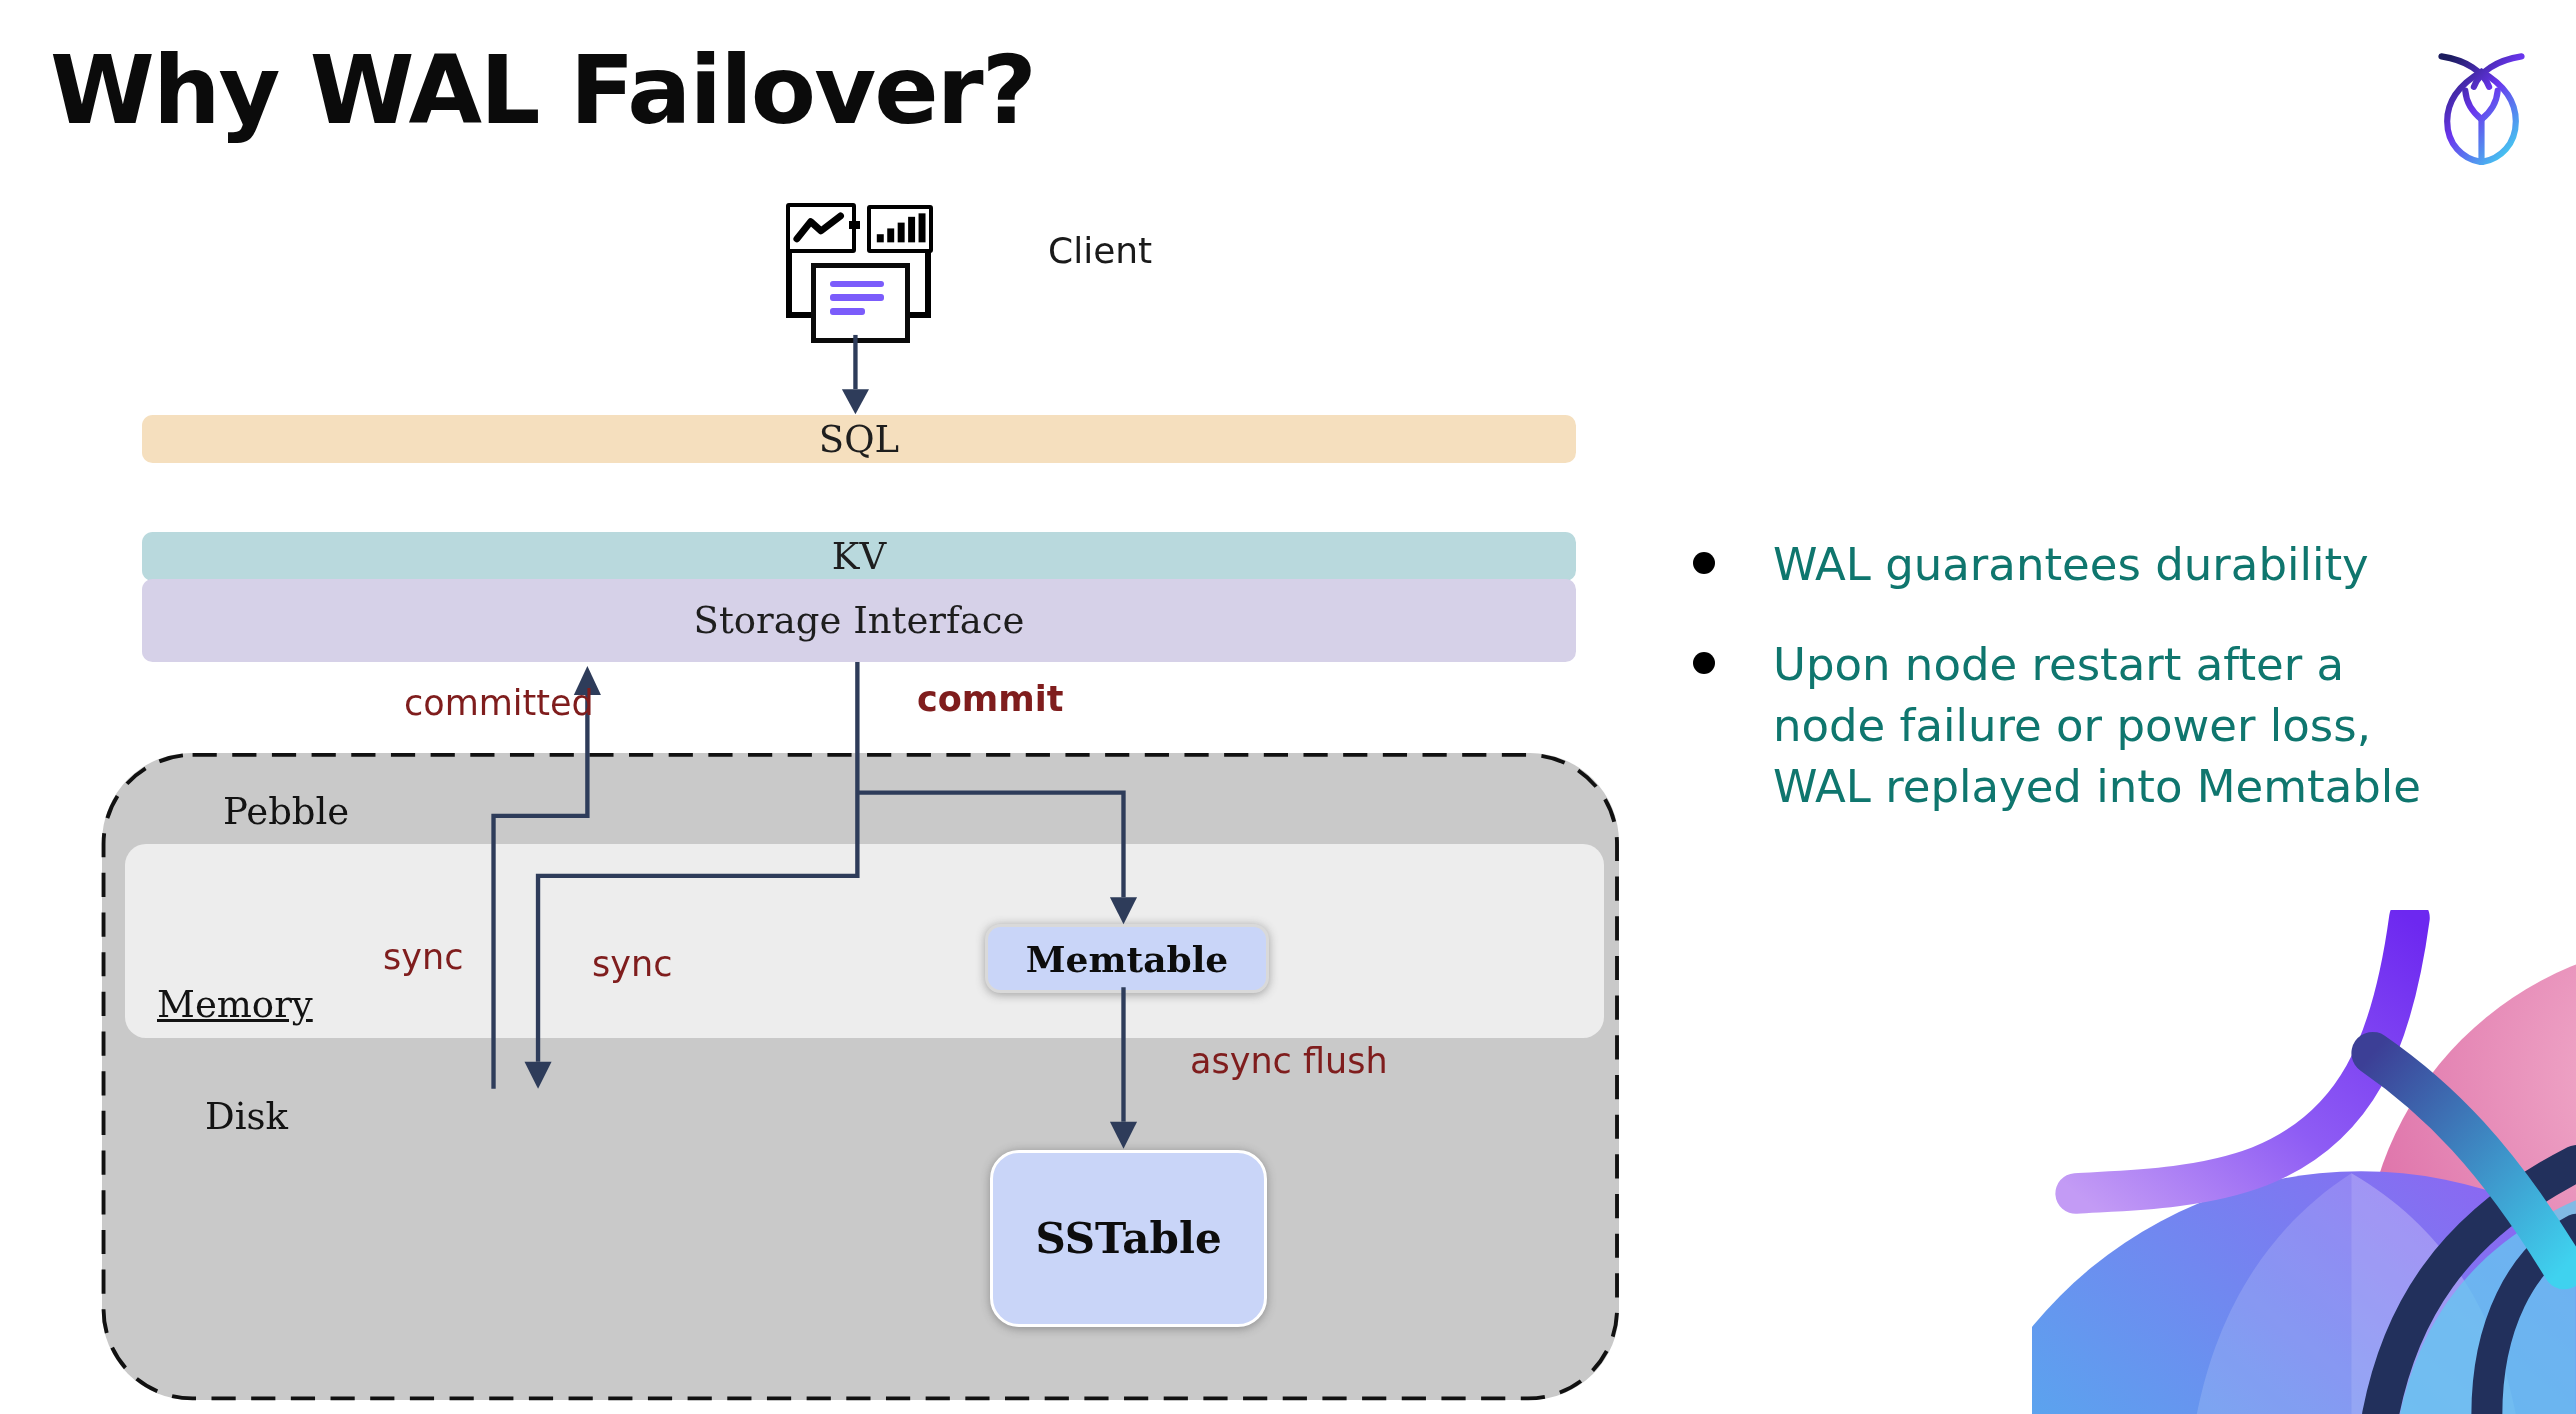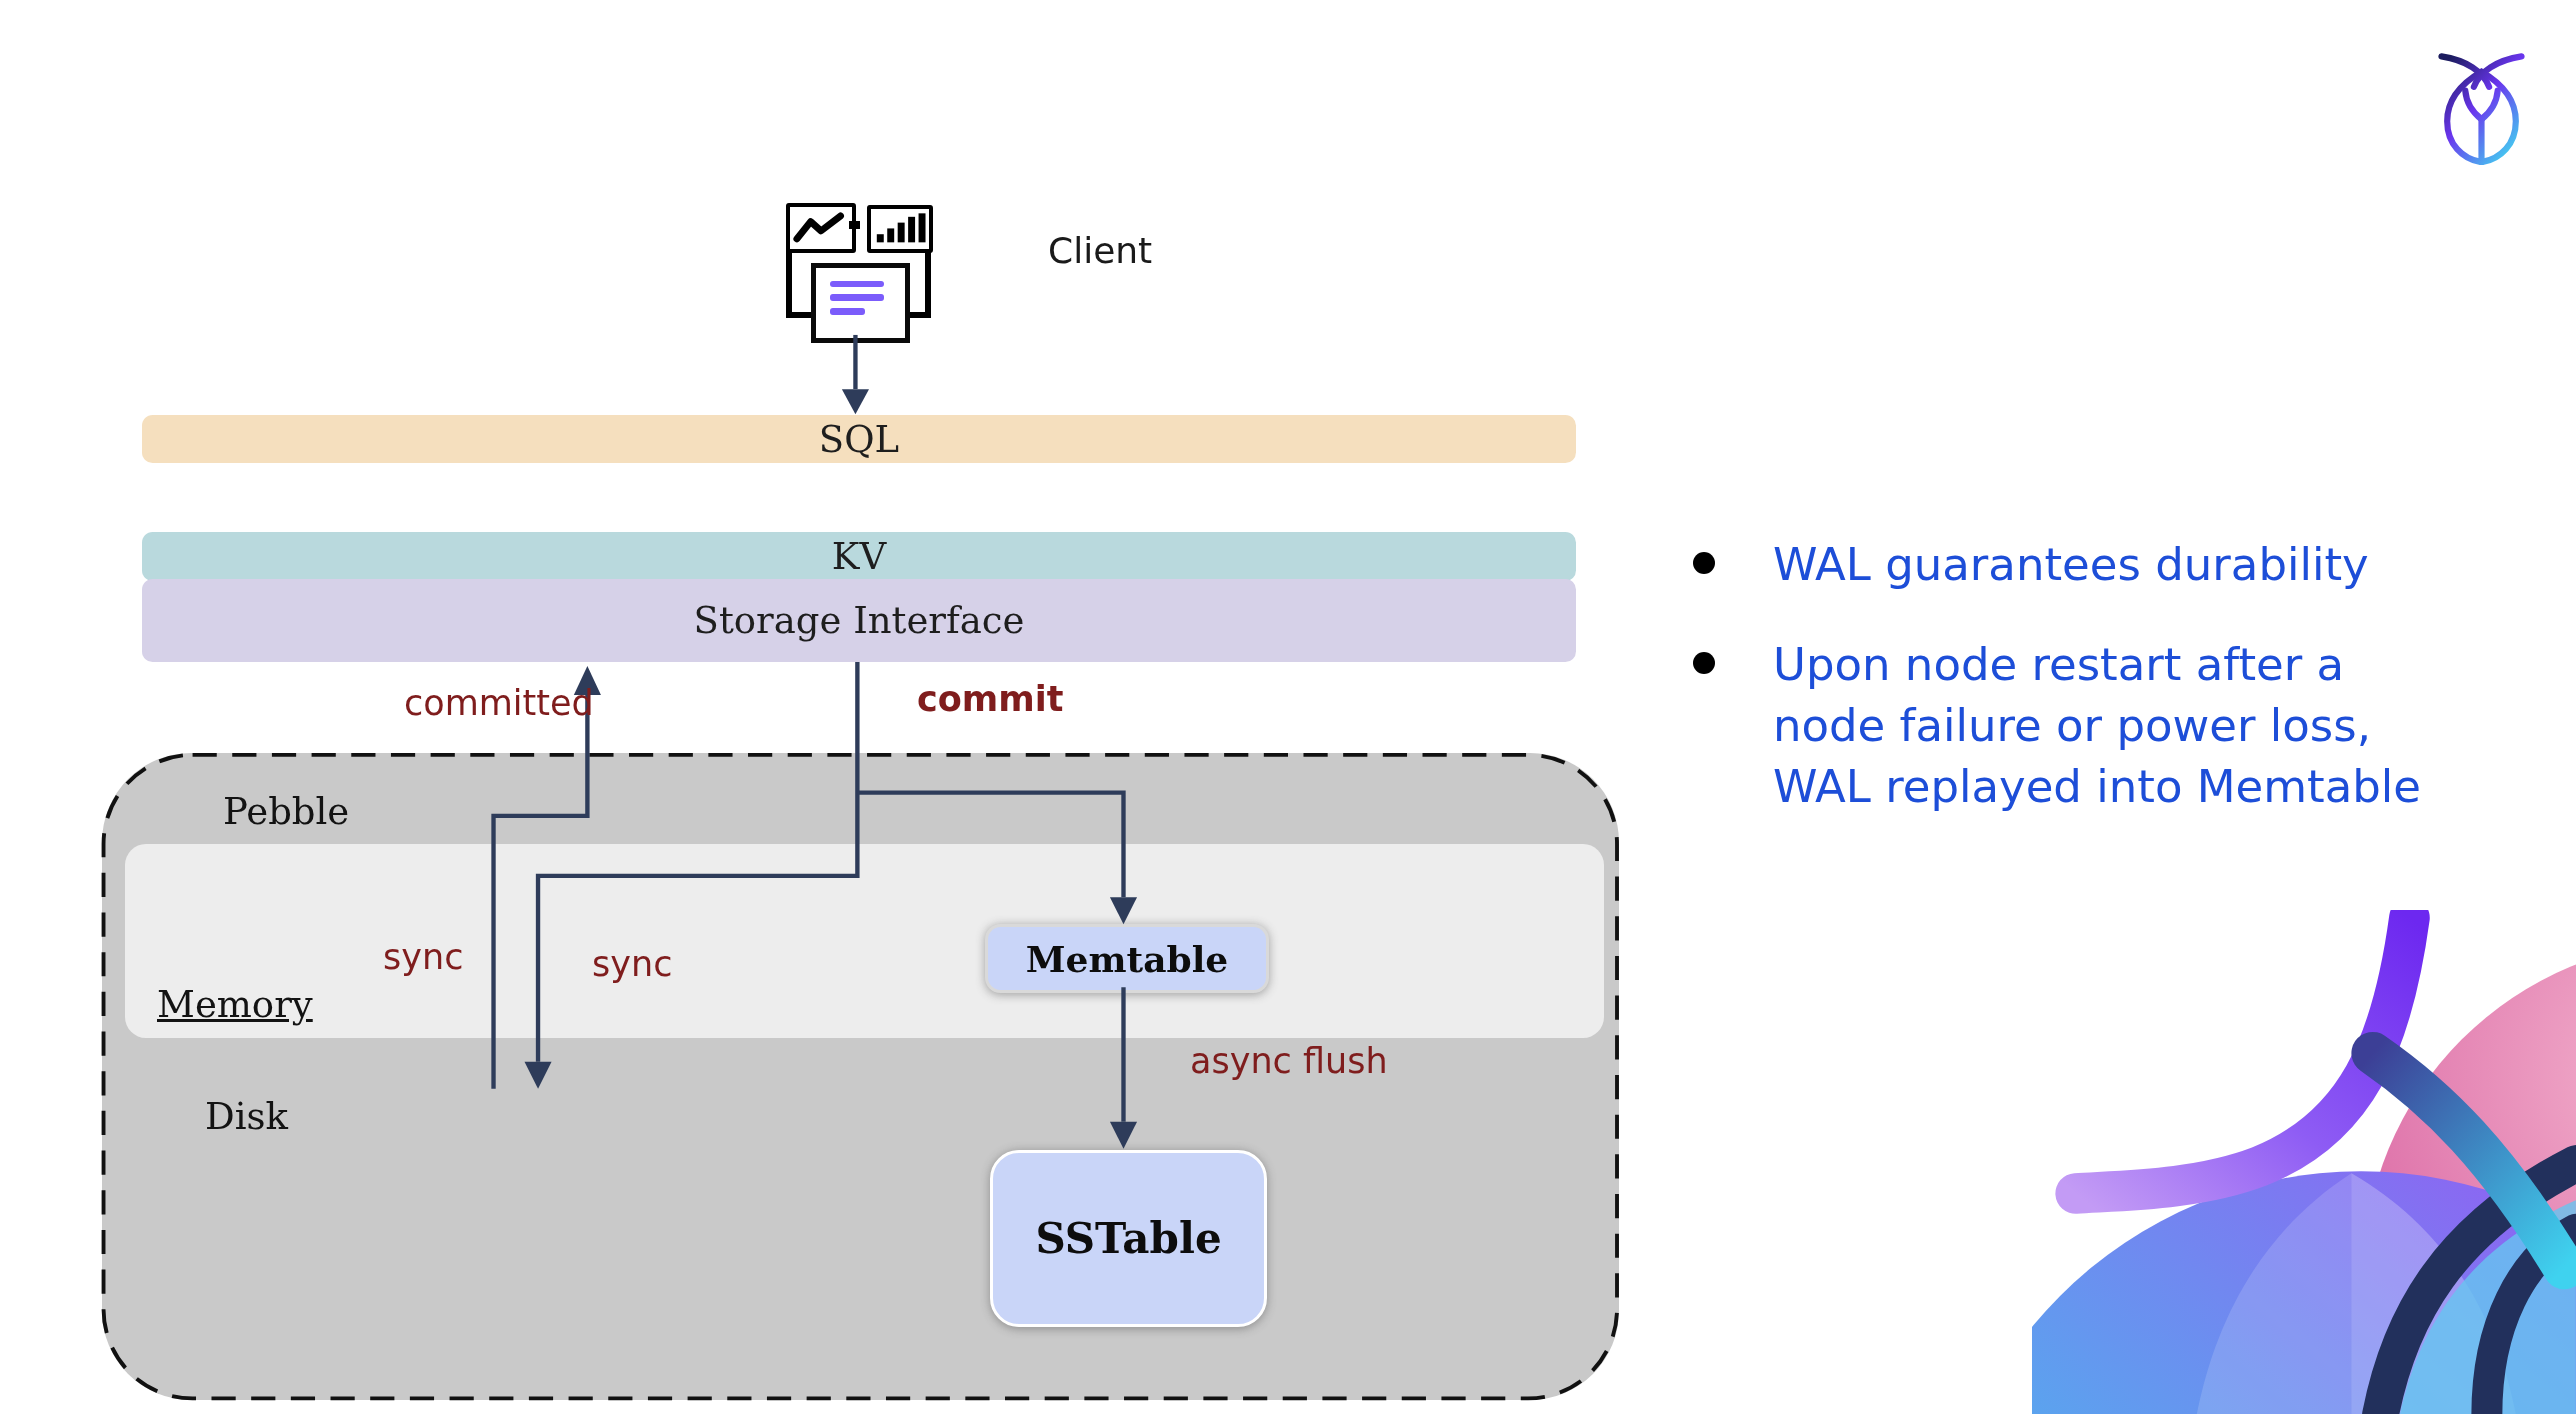--- a/index.html
+++ b/index.html
@@ -46,31 +46,32 @@
   
   .overlay{left:0;top:0;width:2576px;height:1415px;z-index:5;pointer-events:none;}
   .arrowline{stroke:#2e3c5a;stroke-width:4.5;fill:none;}
   .arrowhead{fill:#2e3c5a;stroke:none;}
   .pebble-border{stroke:#111;stroke-width:4;fill:none;stroke-dasharray:25 16;}
 
   
   .bullets{left:1693px;top:534px;width:832px;z-index:6;}
   .bullet{display:flex;margin-bottom:39px;}
   .bdot{width:22px;height:22px;border-radius:50%;background:#000;margin:18.4px 58px 0 0;flex:none;}
-  .btext{font-size:45px;line-height:61px;color:#1d4ed8;max-width:677px;}
+  .btext{font-size:45px;line-height:61px;color:#0f766e;max-width:677px;}
 
   
   .logo{left:2433px;top:43px;width:97px;height:122px;z-index:6;}
   .artwork{right:0;bottom:0;width:544px;height:505px;z-index:1;}
 </style>
 </head>
 <body>
 
 <div class="slide">
 
+  <div class="abs title">Why WAL Failover?</div>
 
   <svg class="abs logo" viewBox="0 0 100 128">
     <defs>
       <linearGradient id="lgLogo" x1="12" y1="20" x2="95" y2="95" gradientUnits="userSpaceOnUse">
         <stop offset="0" stop-color="#1b1c5e"></stop>
         <stop offset="0.5" stop-color="#6a35ee"></stop>
         <stop offset="1" stop-color="#46c2f0"></stop>
       </linearGradient>
     </defs>
     <g fill="none" stroke="url(#lgLogo)" stroke-width="6.5" stroke-linecap="round">

